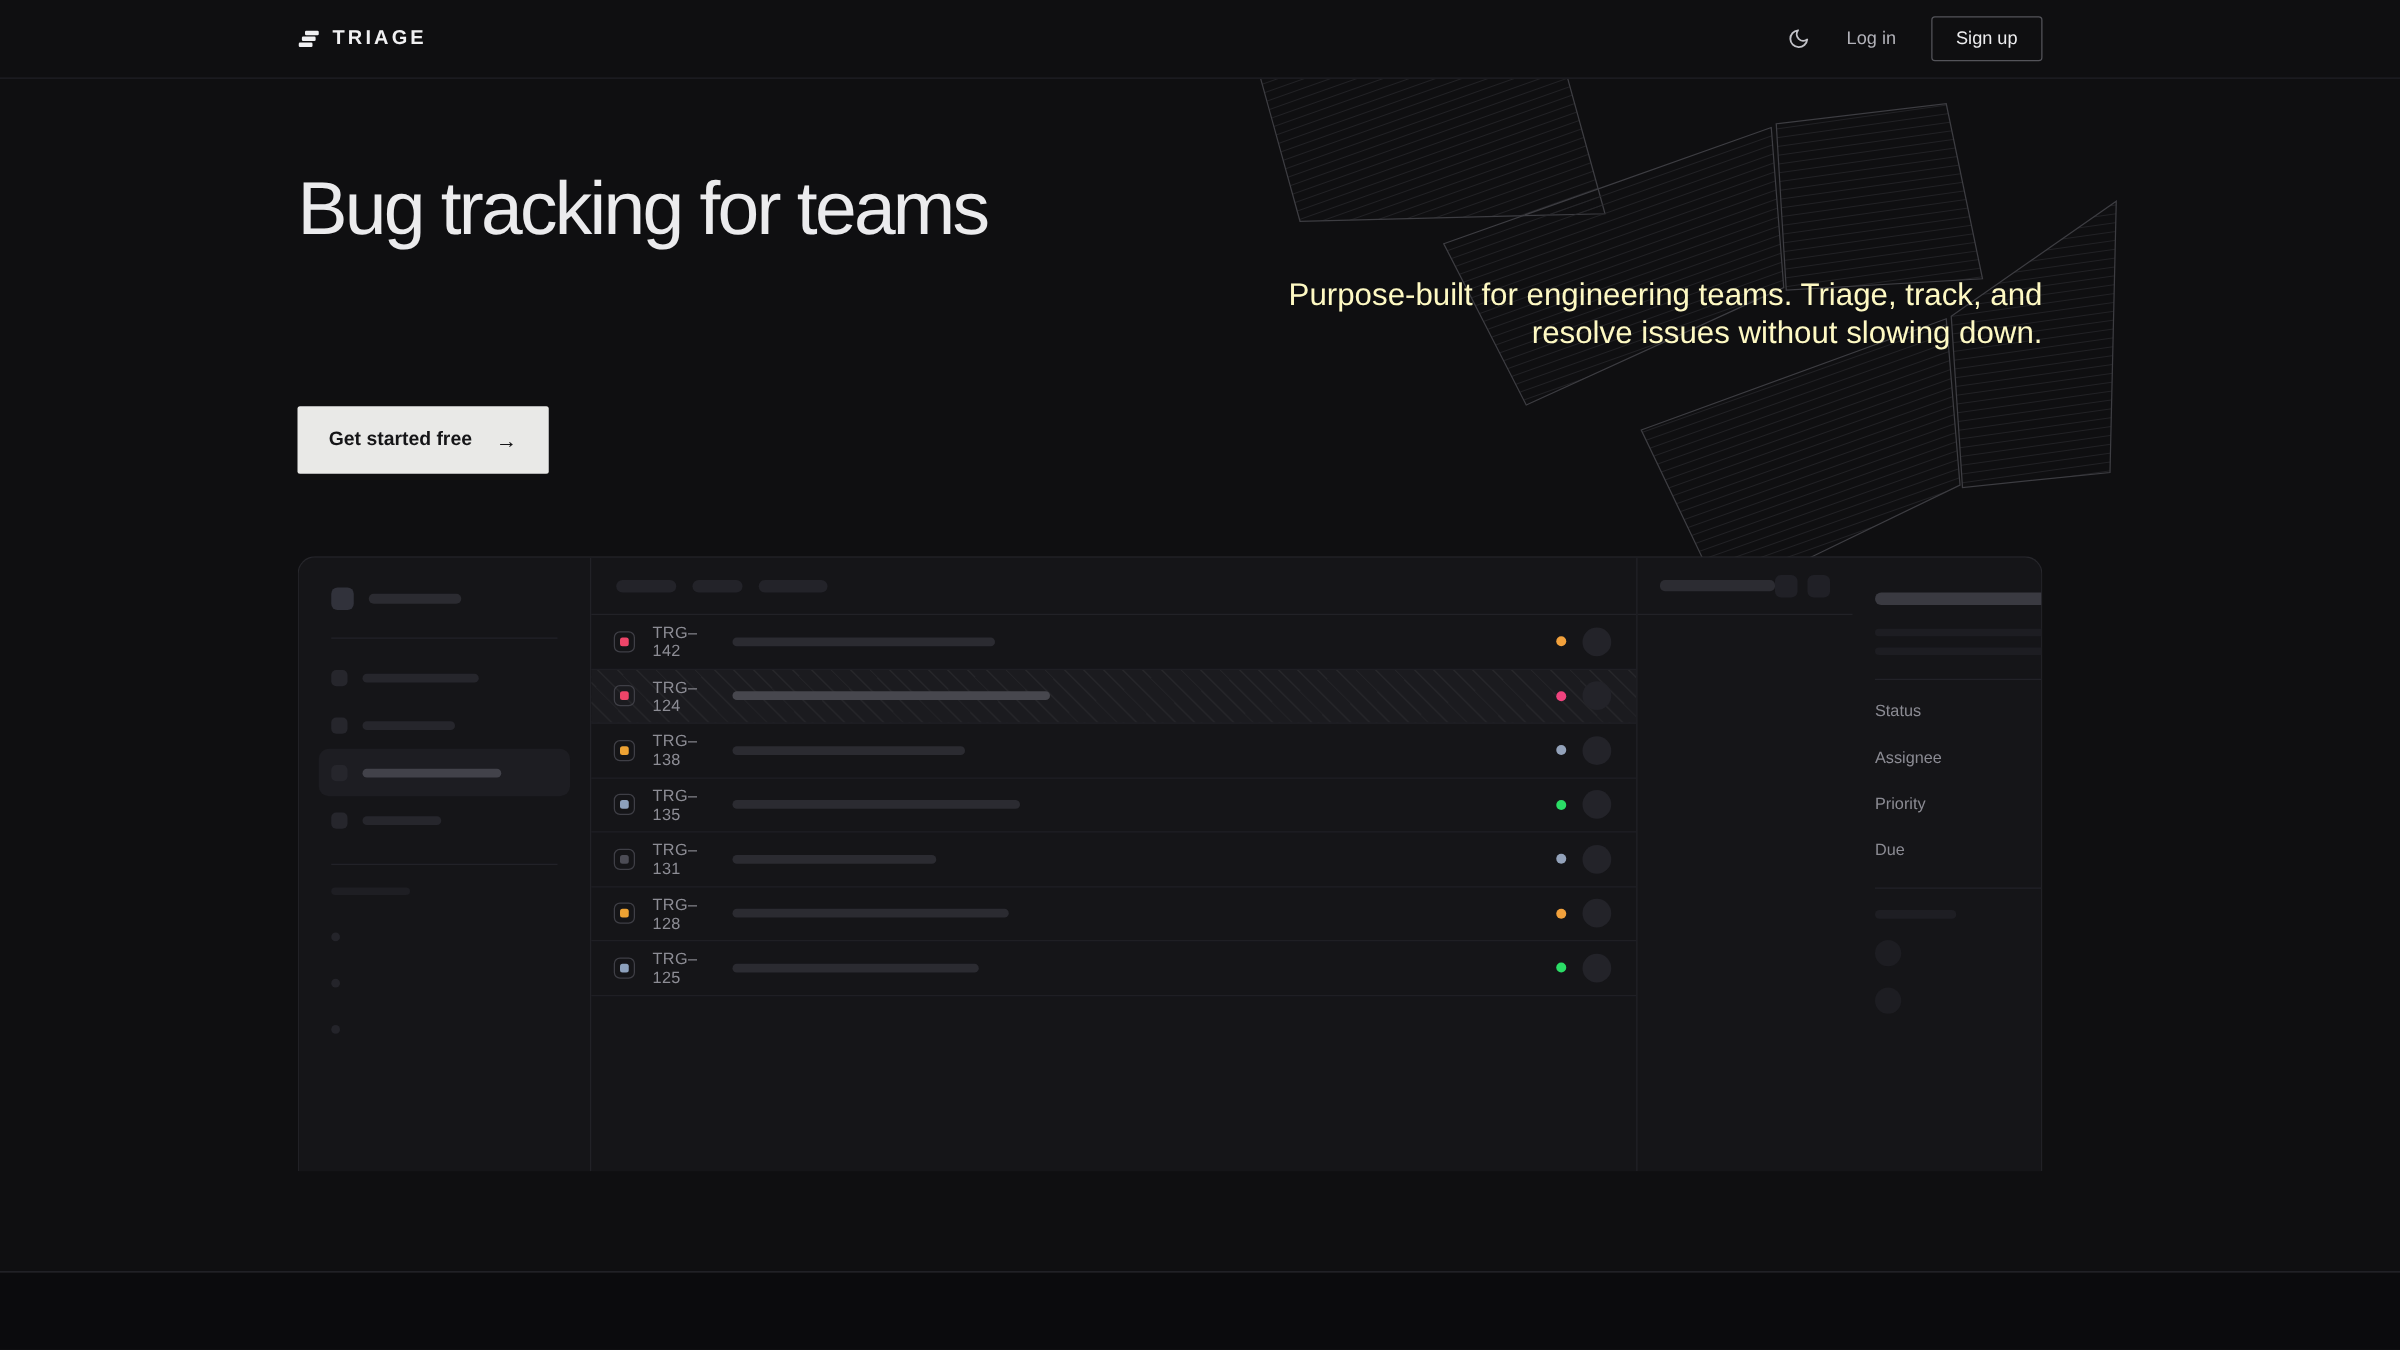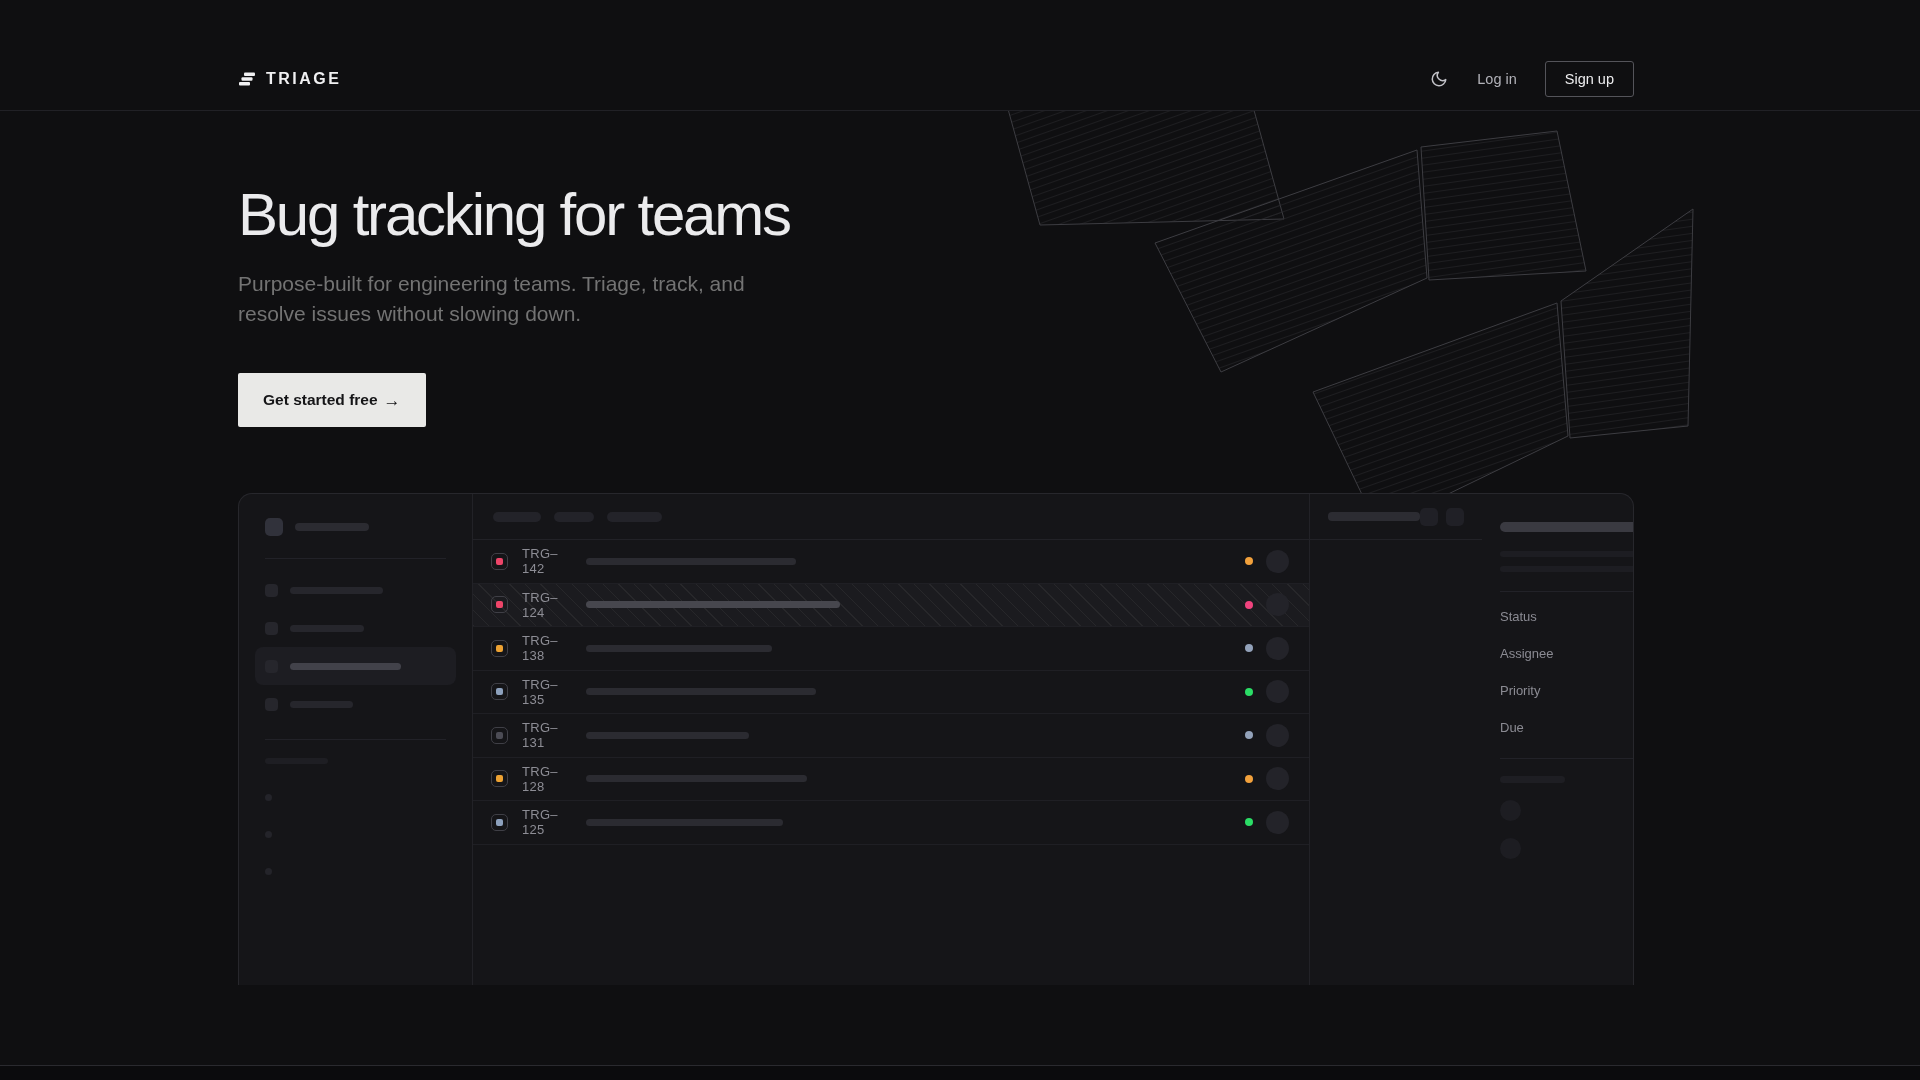--- a/index.html
+++ b/index.html
@@ -3,40 +3,40 @@
 <meta charset="utf-8">
 <style>
   * { margin:0; padding:0; box-sizing:border-box; }
   html,body { width:1920px; height:1080px; overflow:hidden; }
   body {
     background:#0f0f11;
     font-family:"Liberation Sans", sans-serif;
     color:#ececee;
     -webkit-font-smoothing:antialiased;
   }
-  .container { width:1396px; margin-left:238px;margin-top:48px; }
+  .container { width:1396px; margin-left:238px; }
 
   
   .site-header { height:63px; border-bottom:1px solid #212126; position:relative; z-index:5; background:#0f0f11; }
   .header-inner { height:100%; display:flex; align-items:center; justify-content:space-between; }
   .logo { display:flex; align-items:center; gap:10px; cursor:pointer; }
   .logo-mark { width:18px; height:18px; display:block; }
   .logo-text { font-size:16px; font-weight:700; letter-spacing:2.5px; color:#f0f0f2; }
   .nav-right { display:flex; align-items:center; gap:28px; }
   .theme-toggle { width:20px; height:20px; display:flex; align-items:center; justify-content:center; cursor:pointer; background:none; border:none; }
   .login-link { font-size:14.5px; color:#b2b2b9; text-decoration:none; cursor:pointer; }
   .signup-btn { background:transparent; border:1px solid #54545a; border-radius:3px; color:#ededef; font-size:14.5px; font-family:inherit; padding:9px 19px; cursor:pointer; }
 
   
   .hero { position:relative; height:954px; overflow:hidden; }
   .hero-art { position:absolute; left:1000px; top:0; width:760px; height:432px; pointer-events:none; }
   .hero-inner { position:relative; z-index:2; }
   .hero-title { font-size:60px; font-weight:500; line-height:80px; letter-spacing:-2.2px; color:#ebebed; margin-top:64px; }
-  .hero-sub { margin-top:14px; font-size:21px; line-height:30px; color:#737373; }
-  .cta-btn { margin-top:44px; display:inline-flex; align-items:center; gap:6px; height:54px; padding:0 25px;
+  .hero-sub { margin-top:14px; font-size:25px; line-height:30px; color:#fef9c3;text-align:right; }
+  .cta-btn { margin-top:44px; display:inline-flex; align-items:center; gap:19px; height:54px; padding:0 25px;
     background:#e9e9e7; color:#151517; font-size:15.5px; font-weight:600; font-family:inherit; border:none; border-radius:2px; cursor:pointer; }
   .cta-arrow { font-size:17px; font-weight:400; line-height:1; }
 
   
   .mock { margin-top:66px; width:1396px; height:492px; background:#151518; border:1px solid #27272c; border-bottom:none;
     border-radius:14px 14px 0 0; display:flex; overflow:hidden;justify-content:flex-end; }
 
   
   .mock-sidebar { width:234px; flex:none; border-right:1px solid #222227; padding:24px 26px 0; }
   .ws-row { display:flex; align-items:center; gap:12px; }

